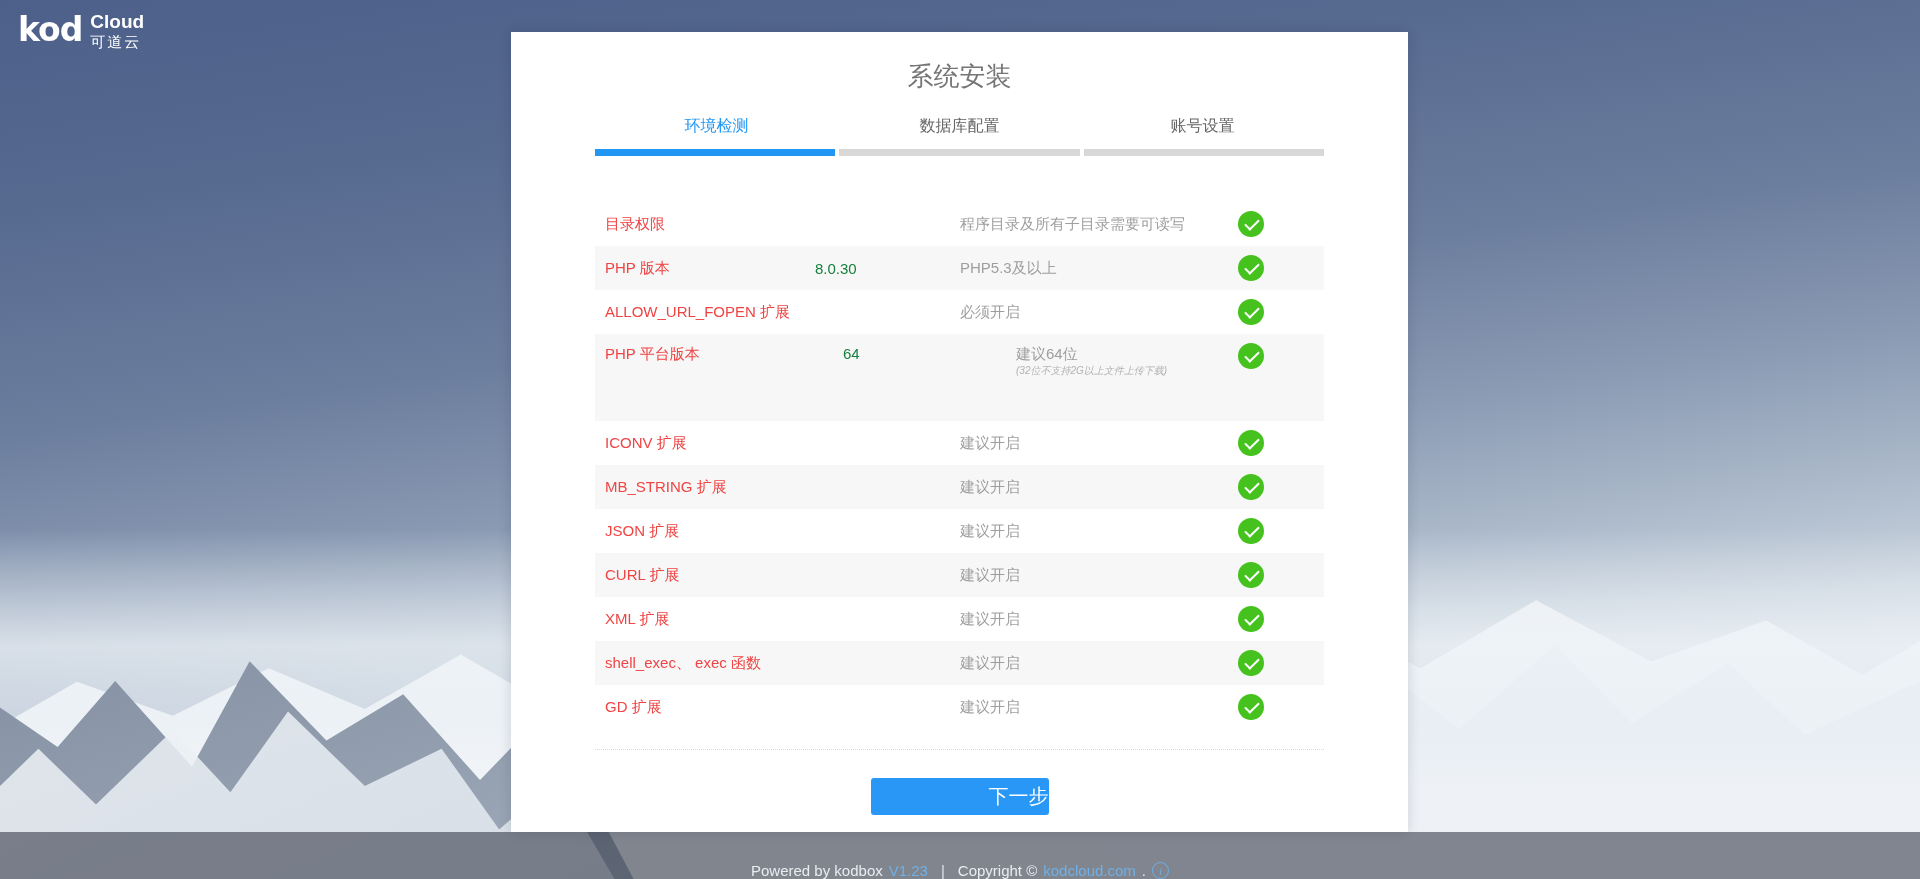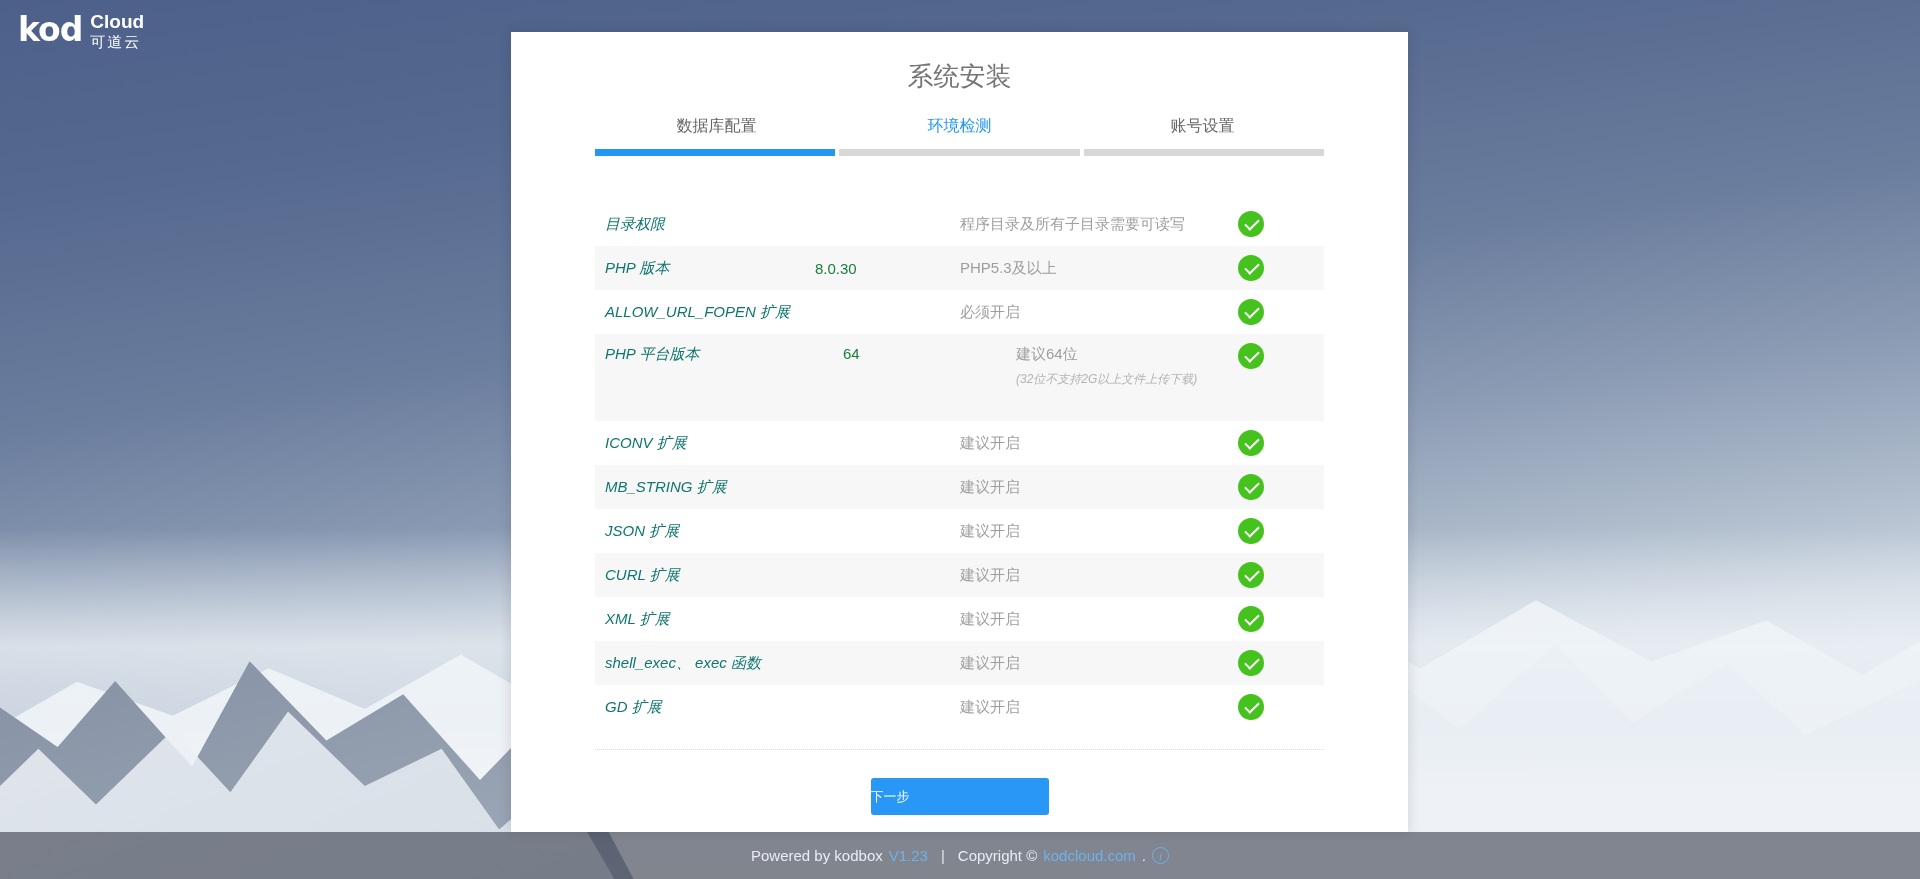--- a/index.html
+++ b/index.html
@@ -41,38 +41,38 @@
   .tab { flex:1; text-align:center; font-size:16px; color:#666; cursor:pointer; padding:4px 0 12px; }
   .tab.active { color:#2196f3; }
   .bars { display:flex; gap:4px; }
   .bar { flex:1; height:7px; background:#d8d8d8; }
   .bar.active { background:#2196f3; }
 
   .check-table { margin-top:46px; }
   .row { display:flex; align-items:center; min-height:44px; padding:0 10px; font-size:15px; }
   .row.striped { background:#f7f7f7; }
   .row.tall { min-height:87px; align-items:flex-start; padding-top:11px;gap:28px; }
-  .row-label { width:210px; color:#0f766e;font-style:italic; }
+  .row-label { width:210px; color:#ef4444; }
   .row-value { width:145px; color:#15803d; }
   .row-req { flex:1; color:#9e9e9e; }
-  .row-note { font-size:12px; font-style:italic; color:#b3b3b3; margin-top:7px; }
+  .row-note { font-size:10px; font-style:italic; color:#b3b3b3; }
   .row-status { width:26px; height:26px; margin-right:50px; position:relative; border-radius:50%; background:#45c21d; flex:none; }
   .row.tall .row-status { margin-top:-2px; }
   .row-status::after { content:""; position:absolute; left:7px; top:8px; width:12px; height:6px;
           border-left:2.5px solid #fff; border-bottom:2.5px solid #fff; transform:rotate(-45deg); }
 
   .divider { border-top:1px dotted #d9d9d9; margin-top:20px; }
   .btn-wrap { text-align:center; margin-top:28px; }
   .next-btn { display:inline-block; width:178px; height:37px; line-height:37px; background:#2897f5; color:#fff;
-          font-size:13px; text-align:left; border:none; border-radius:3px; cursor:pointer;
+          font-size:20px; text-align:right; border:none; border-radius:3px; cursor:pointer;
           font-family:"Liberation Sans","DejaVu Sans",sans-serif; }
 
   
   .footer { position:absolute; left:0; right:0; bottom:0; height:47px; background:rgba(38,44,58,.55);
-          display:flex; align-items:center; justify-content:center; font-size:15px; color:#e9edf2; }
+          display:flex; align-items:flex-end; justify-content:center; font-size:15px; color:#e9edf2; }
   .footer span { margin:0 3px; }
   .footer .lnk { color:#6fb1e8; cursor:pointer; }
   .footer .sep { margin:0 10px; color:#dfe4ea; }
   .info-icon { width:17px; height:17px; border:1.5px solid #6fb1e8; border-radius:50%; display:inline-flex;
           align-items:center; justify-content:center; font-size:11px; color:#6fb1e8; margin-left:8px;
           font-family:"Liberation Serif",serif; font-style:italic; cursor:pointer; }
 </style>
 </head>
 <body>
 
@@ -89,22 +89,22 @@
   <div class="logo-side">
     <div class="logo-cloud">Cloud</div>
     <div class="logo-cn">可道云</div>
   </div>
 </div>
 
 <div class="card">
   <div class="card-title">系统安装</div>
 
   <div class="tabs">
+    <div class="tab active">环境检测</div>
     <div class="tab">数据库配置</div>
-    <div class="tab active">环境检测</div>
     <div class="tab">账号设置</div>
   </div>
   <div class="bars">
     <div class="bar active"></div>
     <div class="bar"></div>
     <div class="bar"></div>
   </div>
 
   <div class="check-table" id="check-table">
   <div class="row">

